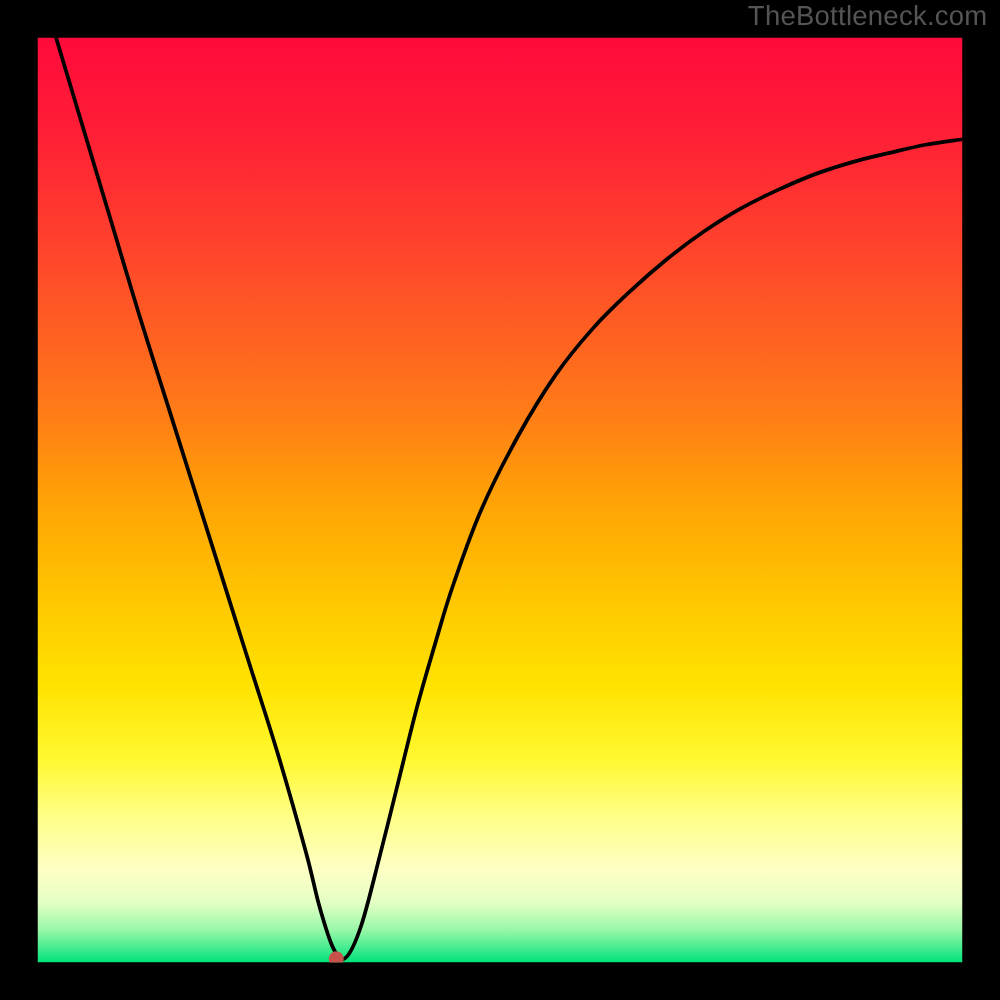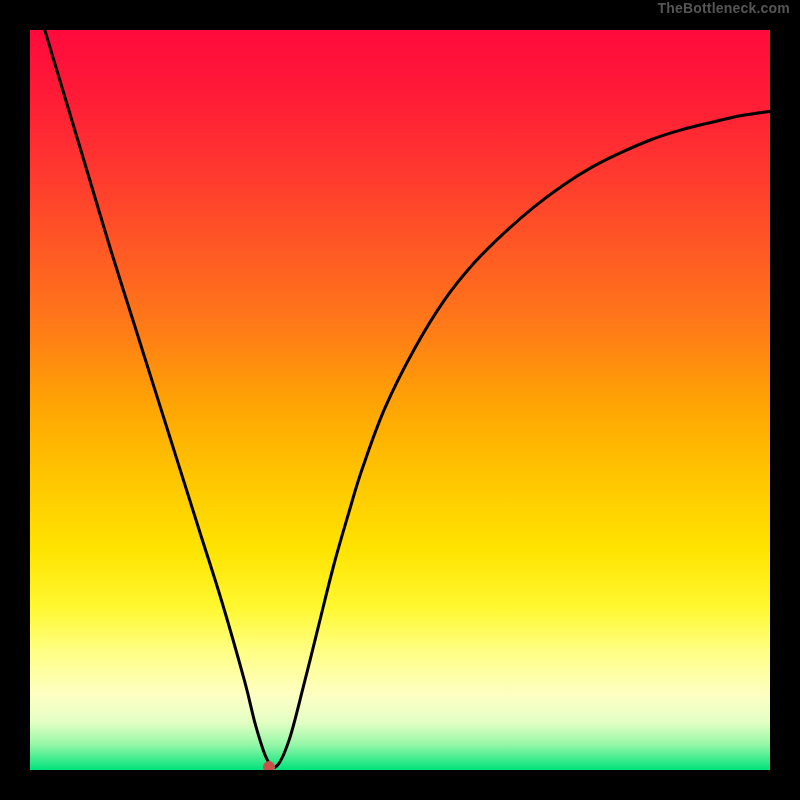--- a/index.html
+++ b/index.html
@@ -15,22 +15,22 @@
     position: relative;
     width: 800px;
     height: 800px;
     background: #000;
   }
   .watermark {
     position: absolute;
     top: 0;
     right: 10px;
     color: #555;
-    font-size: 14px;
-    font-weight: 700;
+    font-size: 22px;
+    font-weight: 400;
     letter-spacing: 0.2px;
     z-index: 10;
   }
   .plot-area {
     position: absolute;
     left: 30px;
     top: 30px;
     width: 740px;
     height: 740px;
   }

